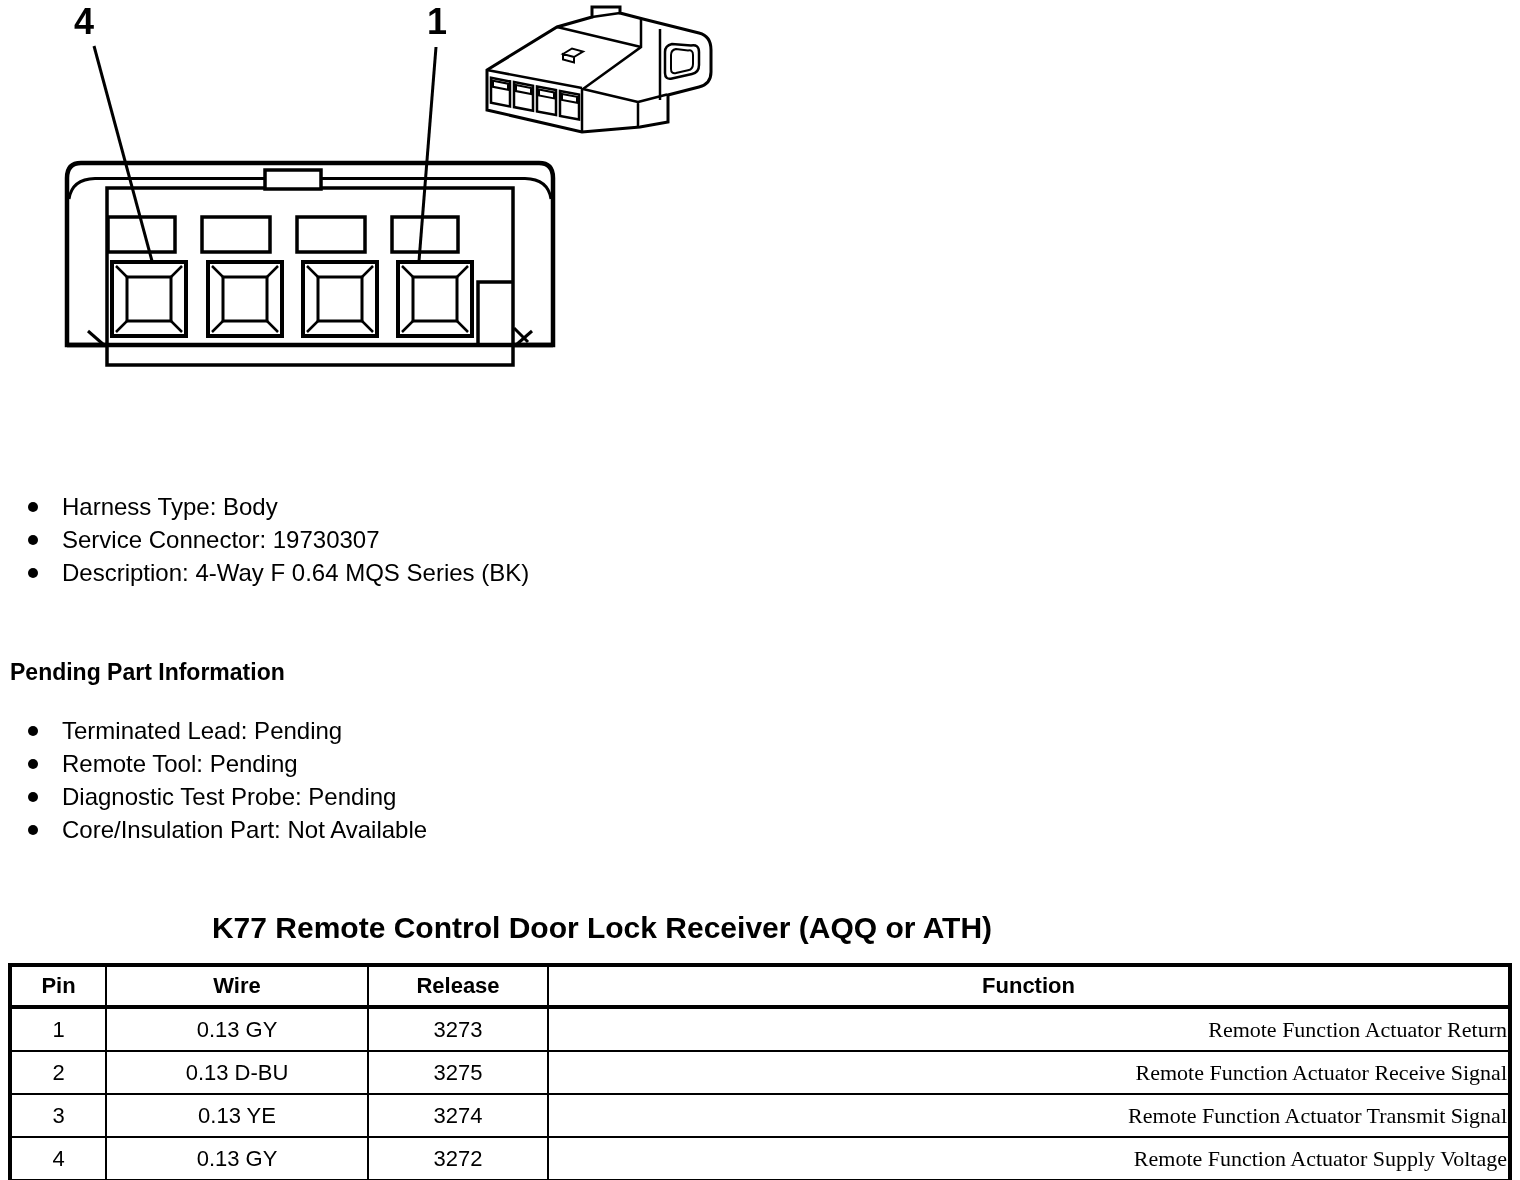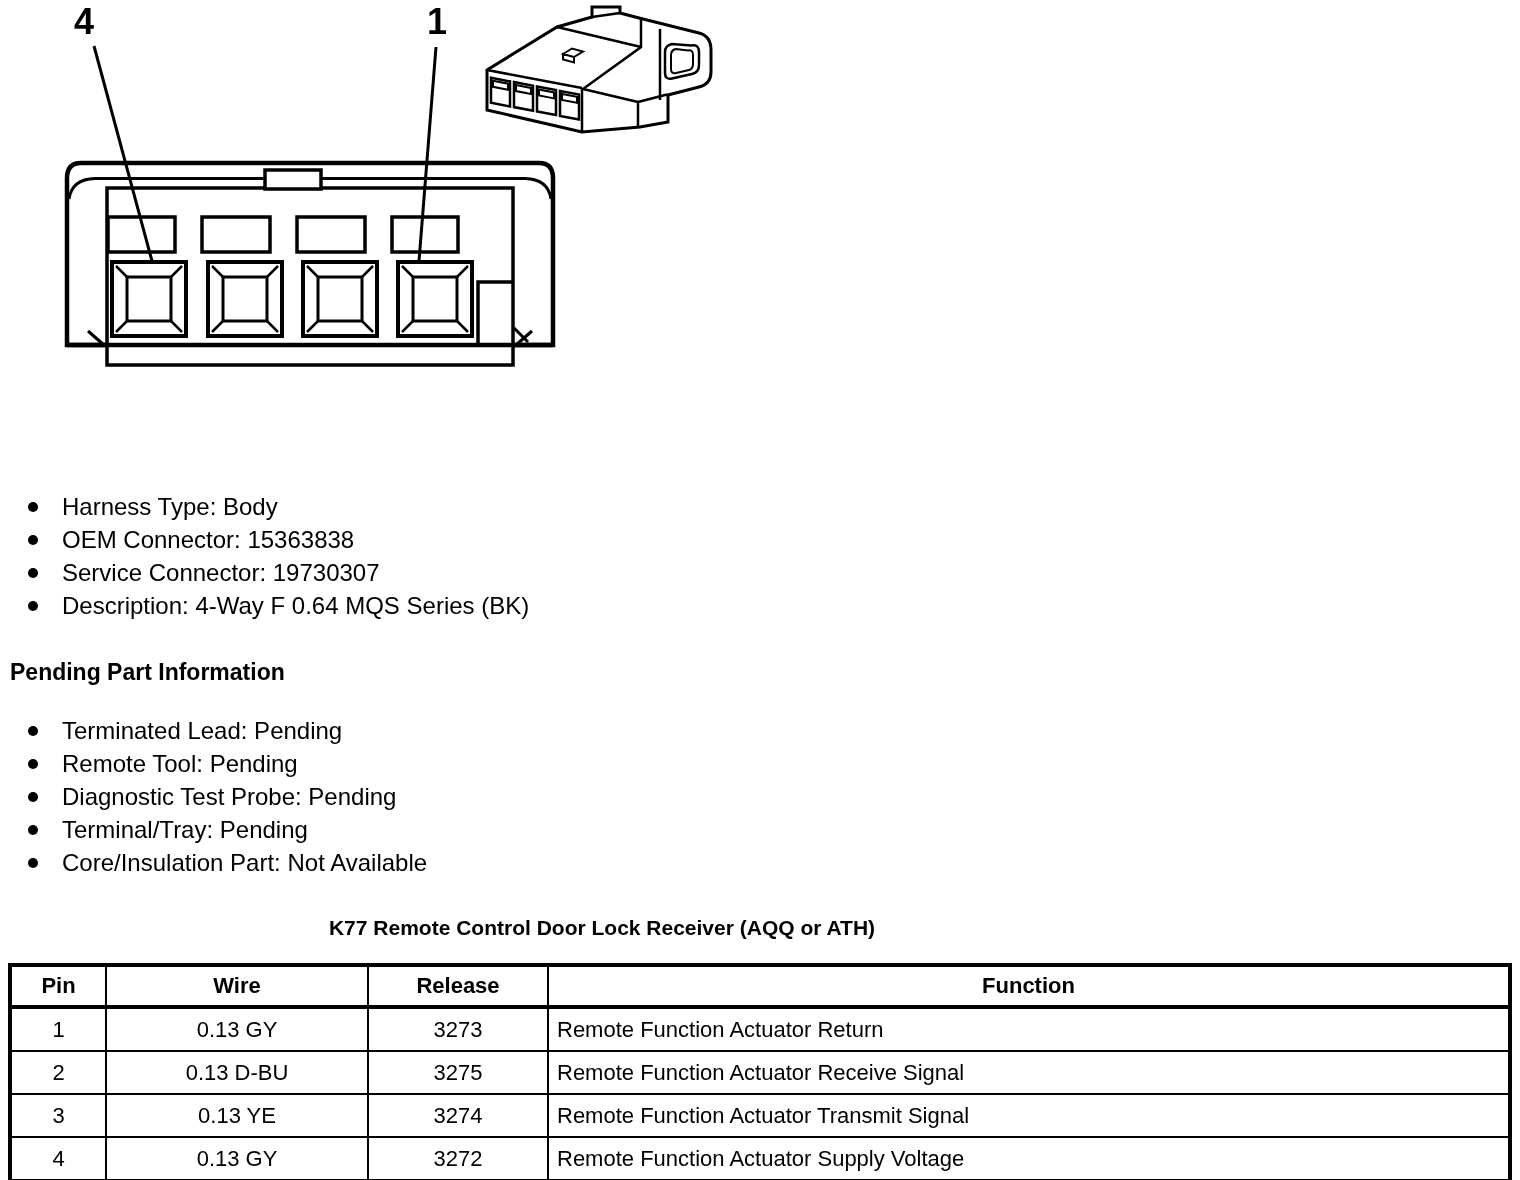--- a/index.html
+++ b/index.html
@@ -30,37 +30,37 @@
   .bullet-item { position:relative; height:33px; display:flex; align-items:center; }
   .dot {
     position:absolute; left:18px; top:50%; margin-top:-5px;
     width:10px; height:10px; border-radius:50%; background:#000;
   }
   .bullet-text { margin-left:52px; font-size:24px; white-space:nowrap; }
 
   
   .table-title {
     position:absolute; left:0; top:914px; width:1204px;
-    text-align:center; font-size:21px; font-weight:bold; line-height:28px;
+    text-align:center; font-size:30px; font-weight:bold; line-height:28px;
   }
   .pin-table {
     position:absolute; left:8px; top:963px; width:1504px;
     border-collapse:collapse; table-layout:fixed;
     border:4px solid #000;
   }
   .pin-table th, .pin-table td {
     border:2px solid #000; font-size:22px; vertical-align:middle;
     overflow:hidden; white-space:nowrap;
   }
   .pin-table thead th {
     border-bottom:4px solid #000; font-weight:bold; height:36px; text-align:center;
   }
   .pin-table tbody td { height:39px; }
   .pin-table td.ctr { text-align:center; }
-  .pin-table td.func { text-align:left; padding-left:8px; }
+  .pin-table td.func { text-align:right; padding-left:8px;font-family:Liberation Serif, serif; }
 
   svg .ln { stroke:#000; fill:none; }
   svg .shp { stroke:#000; fill:#ffffff; }
 </style>
 </head>
 <body>
 
 <div class="page">
 
   <svg class="diagram" width="1520" height="450" viewBox="0 0 1520 450">
@@ -165,24 +165,20 @@
   <div class="pin-label" id="pin-label-right">1</div>
 
   <section class="info-section" id="section-connector">
     <ul class="bullet-list">
         <li class="bullet-item">
           <span class="dot"></span>
           <span class="bullet-text">Harness Type: Body</span>
         </li>
         <li class="bullet-item">
           <span class="dot"></span>
-          <span class="bullet-text">OEM Connector: 15363838</span>
-        </li>
-        <li class="bullet-item">
-          <span class="dot"></span>
           <span class="bullet-text">Service Connector: 19730307</span>
         </li>
         <li class="bullet-item">
           <span class="dot"></span>
           <span class="bullet-text">Description: 4-Way F 0.64 MQS Series (BK)</span>
         </li>
       </ul>
   </section>
 
   <section class="info-section" id="section-terminal">
@@ -192,24 +188,20 @@
           <span class="dot"></span>
           <span class="bullet-text">Terminated Lead: Pending</span>
         </li>
         <li class="bullet-item">
           <span class="dot"></span>
           <span class="bullet-text">Remote Tool: Pending</span>
         </li>
         <li class="bullet-item">
           <span class="dot"></span>
           <span class="bullet-text">Diagnostic Test Probe: Pending</span>
-        </li>
-        <li class="bullet-item">
-          <span class="dot"></span>
-          <span class="bullet-text">Terminal/Tray: Pending</span>
         </li>
         <li class="bullet-item">
           <span class="dot"></span>
           <span class="bullet-text">Core/Insulation Part: Not Available</span>
         </li>
       </ul>
   </section>
 
   <div class="table-title">K77 Remote Control Door Lock Receiver (AQQ or ATH)</div>
 

